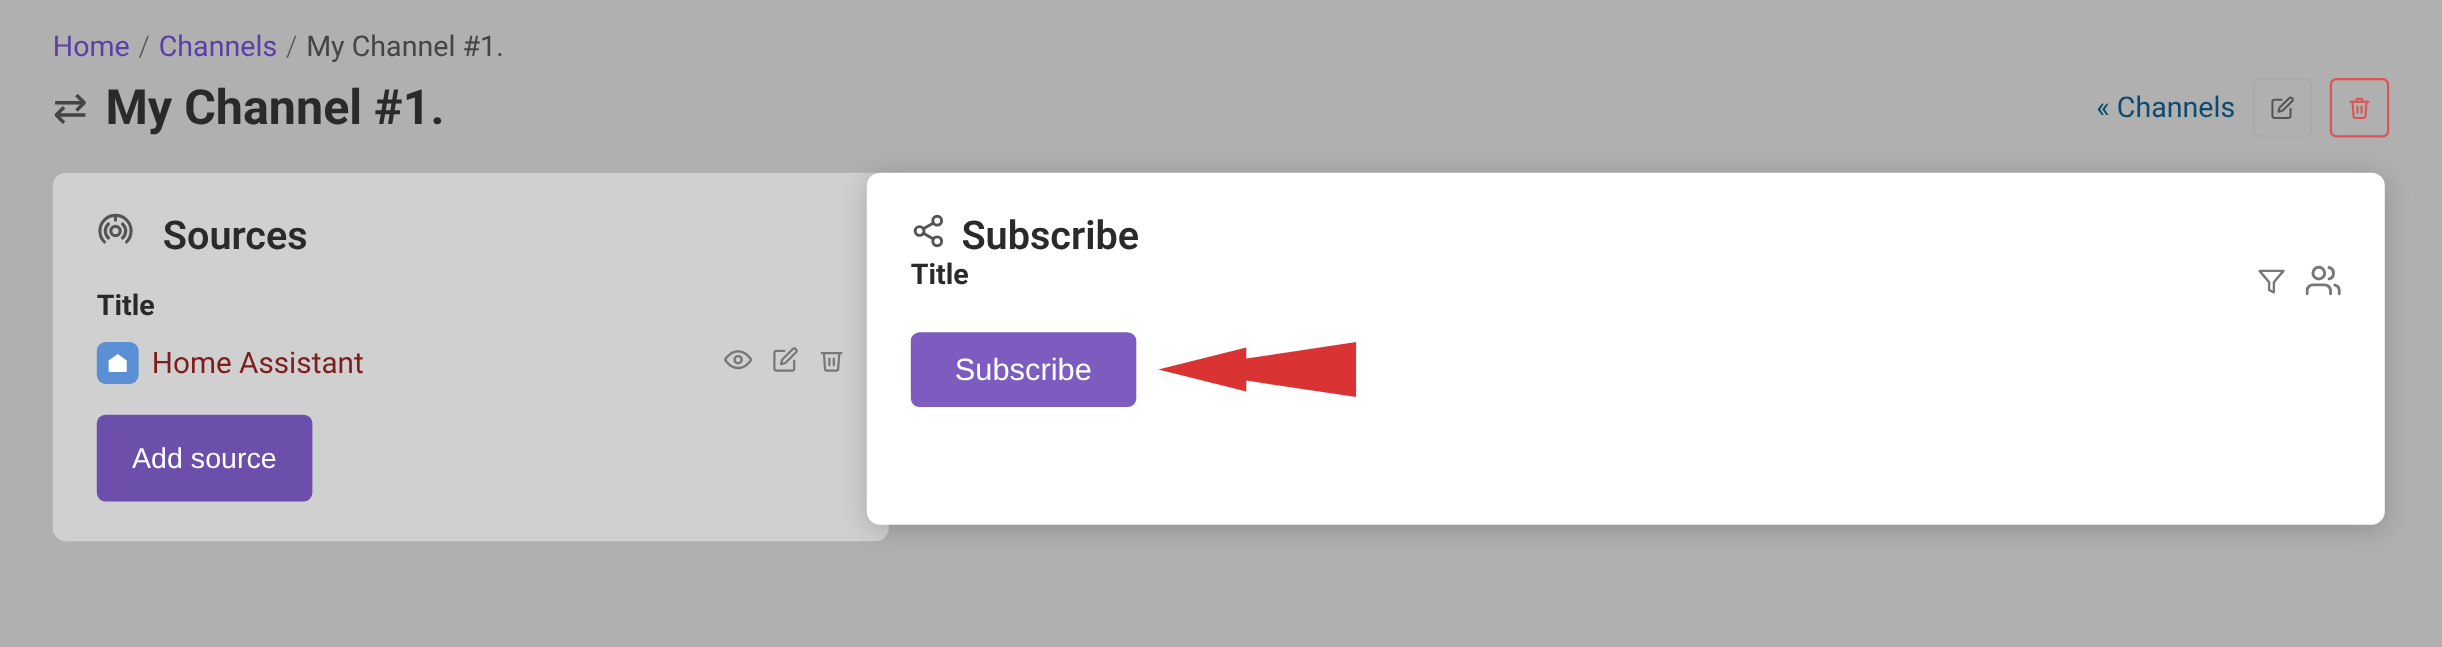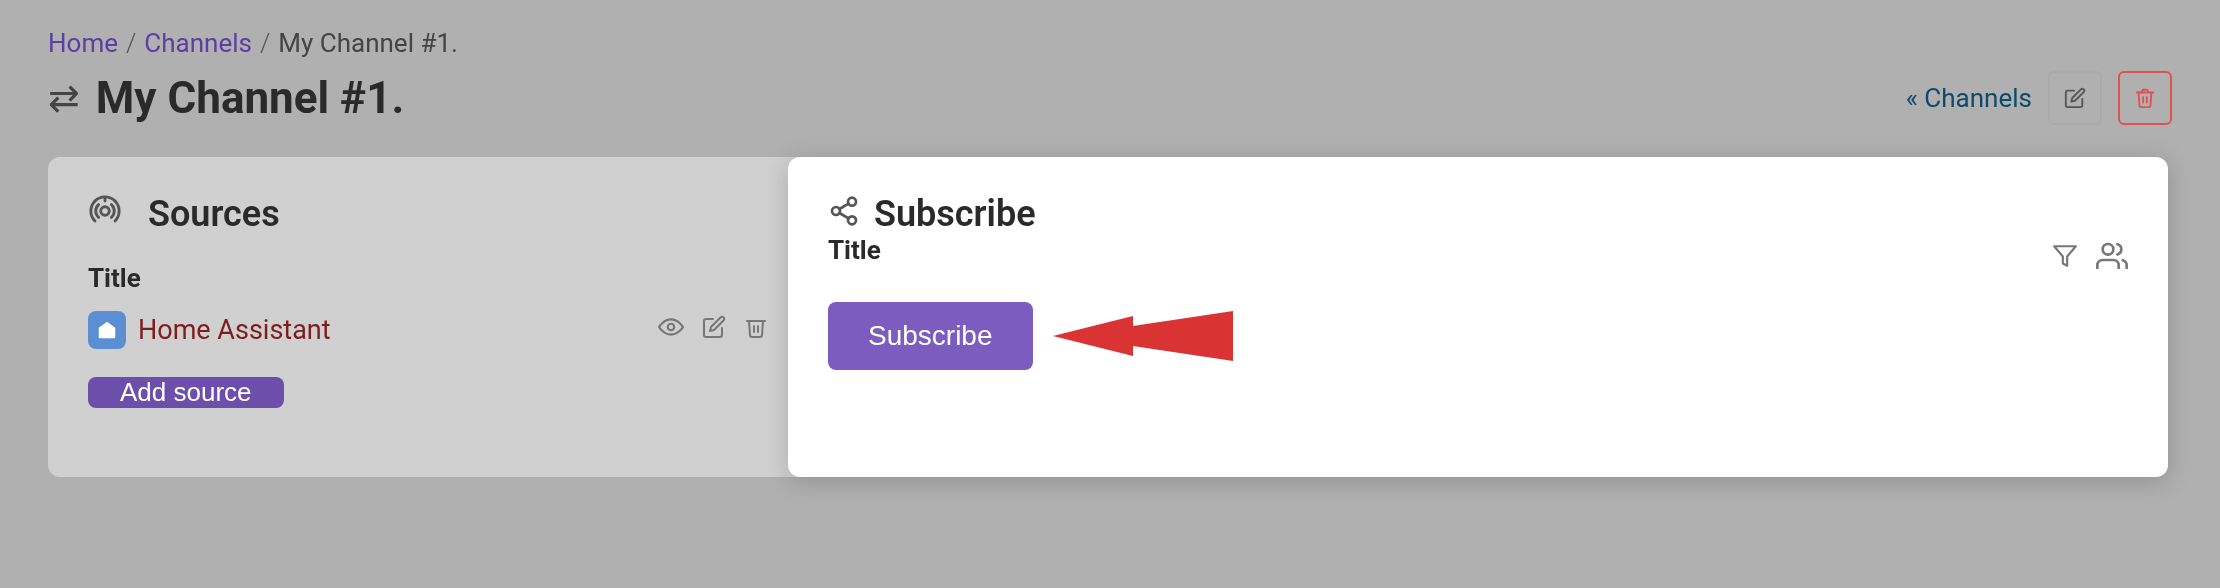--- a/index.html
+++ b/index.html
@@ -178,21 +178,21 @@
       color: #777;
       cursor: pointer;
     }
 
     
     .add-source-btn {
       background: #6b4faa;
       color: white;
       border: none;
       border-radius: 8px;
-      padding: 0 32px;
+      padding: 24px 32px;
       font-size: 26px;
       font-weight: 500;
       cursor: pointer;
     }
 
     
     .recipients-header-row {
       display: flex;
       align-items: center;
       justify-content: space-between;

